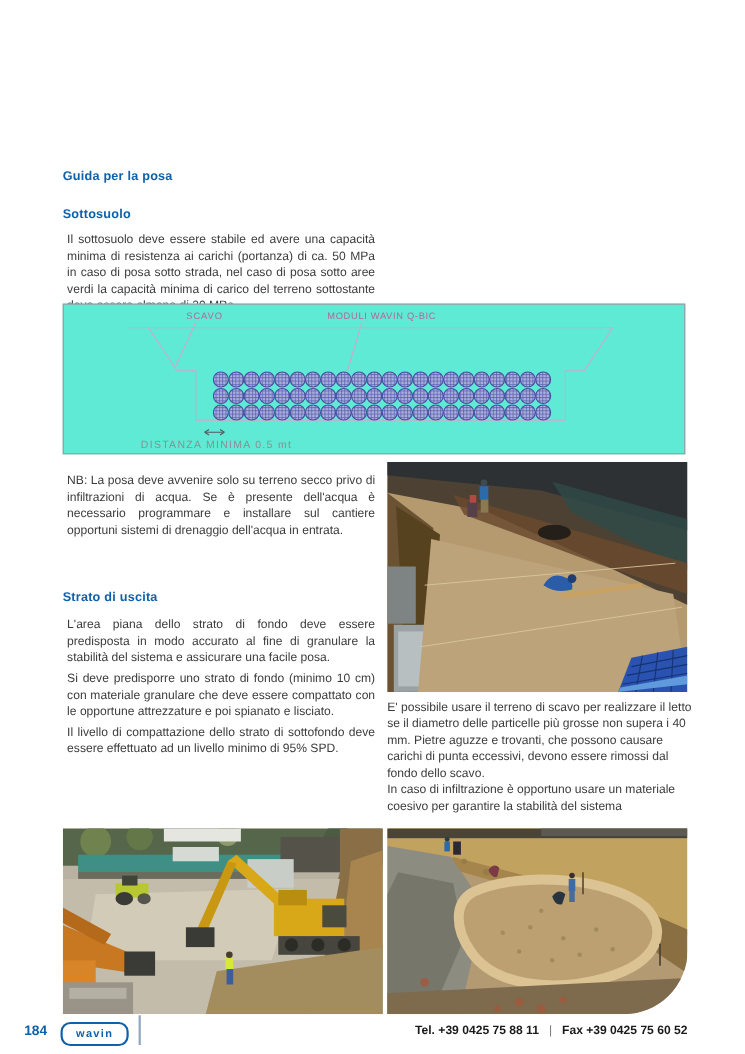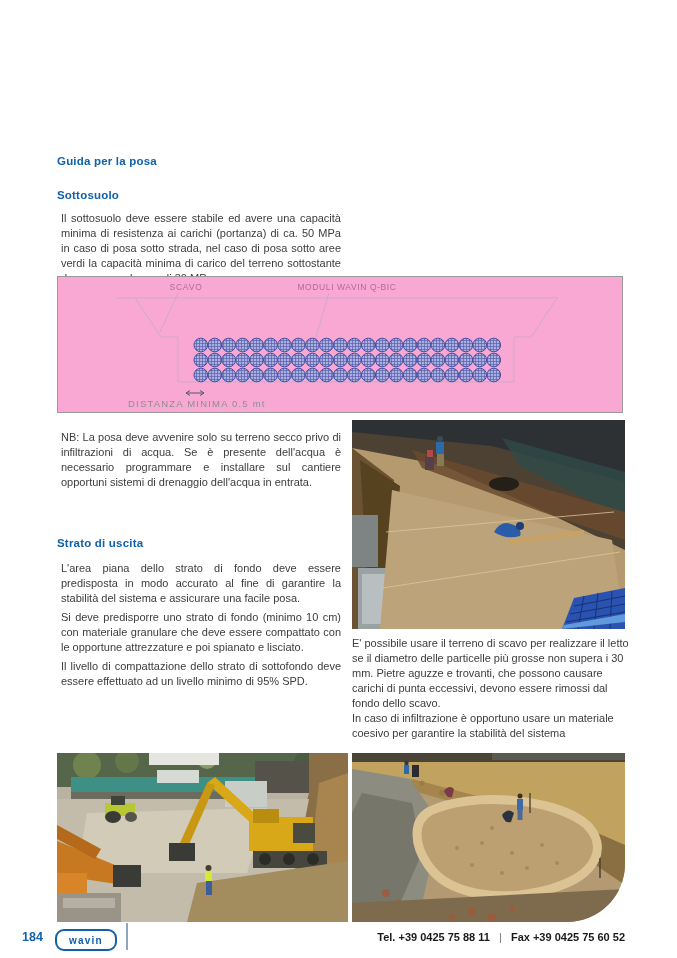--- a/index.html
+++ b/index.html
@@ -7,21 +7,21 @@
   body { font-family:"Liberation Sans", sans-serif; }
   .page { position:relative; width:677px; height:958px; background:#fff; overflow:hidden; }
 
   .h-blue { position:absolute; left:57px; font-size:11.5px; font-weight:bold; color:#1061ab; letter-spacing:.2px; }
   .body-text { position:absolute; left:57px; width:288px; font-size:11px; line-height:15px; color:#3c3c3c; text-align:justify; }
   .body-text p { margin:4px; }
   .body-text p.nb-gap { margin-top:13px; }
 
   .right-text { position:absolute; left:352px; width:278px; font-size:11px; line-height:15px; color:#3c3c3c; text-align:left; }
 
-  .diagram-box { position:absolute; left:57px; top:276px; width:566px; height:137px; background:#f9a8d4; border:1px solid #9a9a9a; }
+  .diagram-box { position:absolute; left:57px; top:276px; width:566px; height:137px; background:#5eead4; border:1px solid #9a9a9a; }
   .diagram-box svg { display:block; }
 
   .photo { position:absolute; overflow:hidden; }
   .photo svg { display:block; }
   .photo-top-right   { left:352px; top:420px; width:273px; height:209px; }
   .photo-bottom-left { left:57px;  top:753px; width:291px; height:169px; }
   .photo-bottom-right{ left:352px; top:753px; width:273px; height:169px; border-bottom-right-radius:58px; }
 
   .footer-pagenum { position:absolute; left:22px; top:930px; font-size:12.5px; font-weight:bold; color:#1061ab; }
   .footer-logo { position:absolute; left:55px; top:929px; width:62px; height:22px; border:2px solid #1061ab; border-radius:9px;
@@ -189,27 +189,27 @@
             <line x1="260" y1="171" x2="258" y2="209"></line>
         </g>
         <polygon points="212,205 273,194 273,202 210,209" fill="#5f9adc"></polygon>
       </g>
     </svg>
   </div>
 
   <div class="h-blue" style="top:537px;">Strato di uscita</div>
 
   <div class="body-text" style="top:557px;">
-    <p>L'area piana dello strato di fondo deve essere predisposta in modo accurato al fine di garantire la stabilità del sistema e assicurare una facile posa.</p>
+    <p>L'area piana dello strato di fondo deve essere predisposta in modo accurato al fine di granulare la stabilità del sistema e assicurare una facile posa.</p>
     <p>Si deve predisporre uno strato di fondo (minimo 10 cm) con materiale granulare che deve essere compattato con le opportune attrezzature e poi spianato e lisciato.</p>
     <p>Il livello di compattazione dello strato di sottofondo deve essere effettuato ad un livello minimo di 95% SPD.</p>
   </div>
 
   <div class="right-text" style="top:636px;">
-    <p>E' possibile usare il terreno di scavo per realizzare il letto se il diametro delle particelle più grosse non supera i 30 mm. Pietre aguzze e trovanti, che possono causare carichi di punta eccessivi, devono essere rimossi dal fondo dello scavo.</p>
+    <p>E' possibile usare il terreno di scavo per realizzare il letto se il diametro delle particelle più grosse non supera i 40 mm. Pietre aguzze e trovanti, che possono causare carichi di punta eccessivi, devono essere rimossi dal fondo dello scavo.</p>
     <p>In caso di infiltrazione è opportuno usare un materiale coesivo per garantire la stabilità del sistema</p>
   </div>
 
   <div class="photo photo-bottom-left">
     <svg width="291" height="169" viewBox="0 0 291 169">
       <rect width="291" height="169" fill="#b9b2a2"></rect>
       <rect x="0" y="0" width="291" height="34" fill="#55664a"></rect>
       <circle cx="30" cy="12" r="14" fill="#70834f"></circle>
         <circle cx="70" cy="8" r="12" fill="#647749"></circle>
       <circle cx="250" cy="10" r="13" fill="#4c5c42"></circle>

